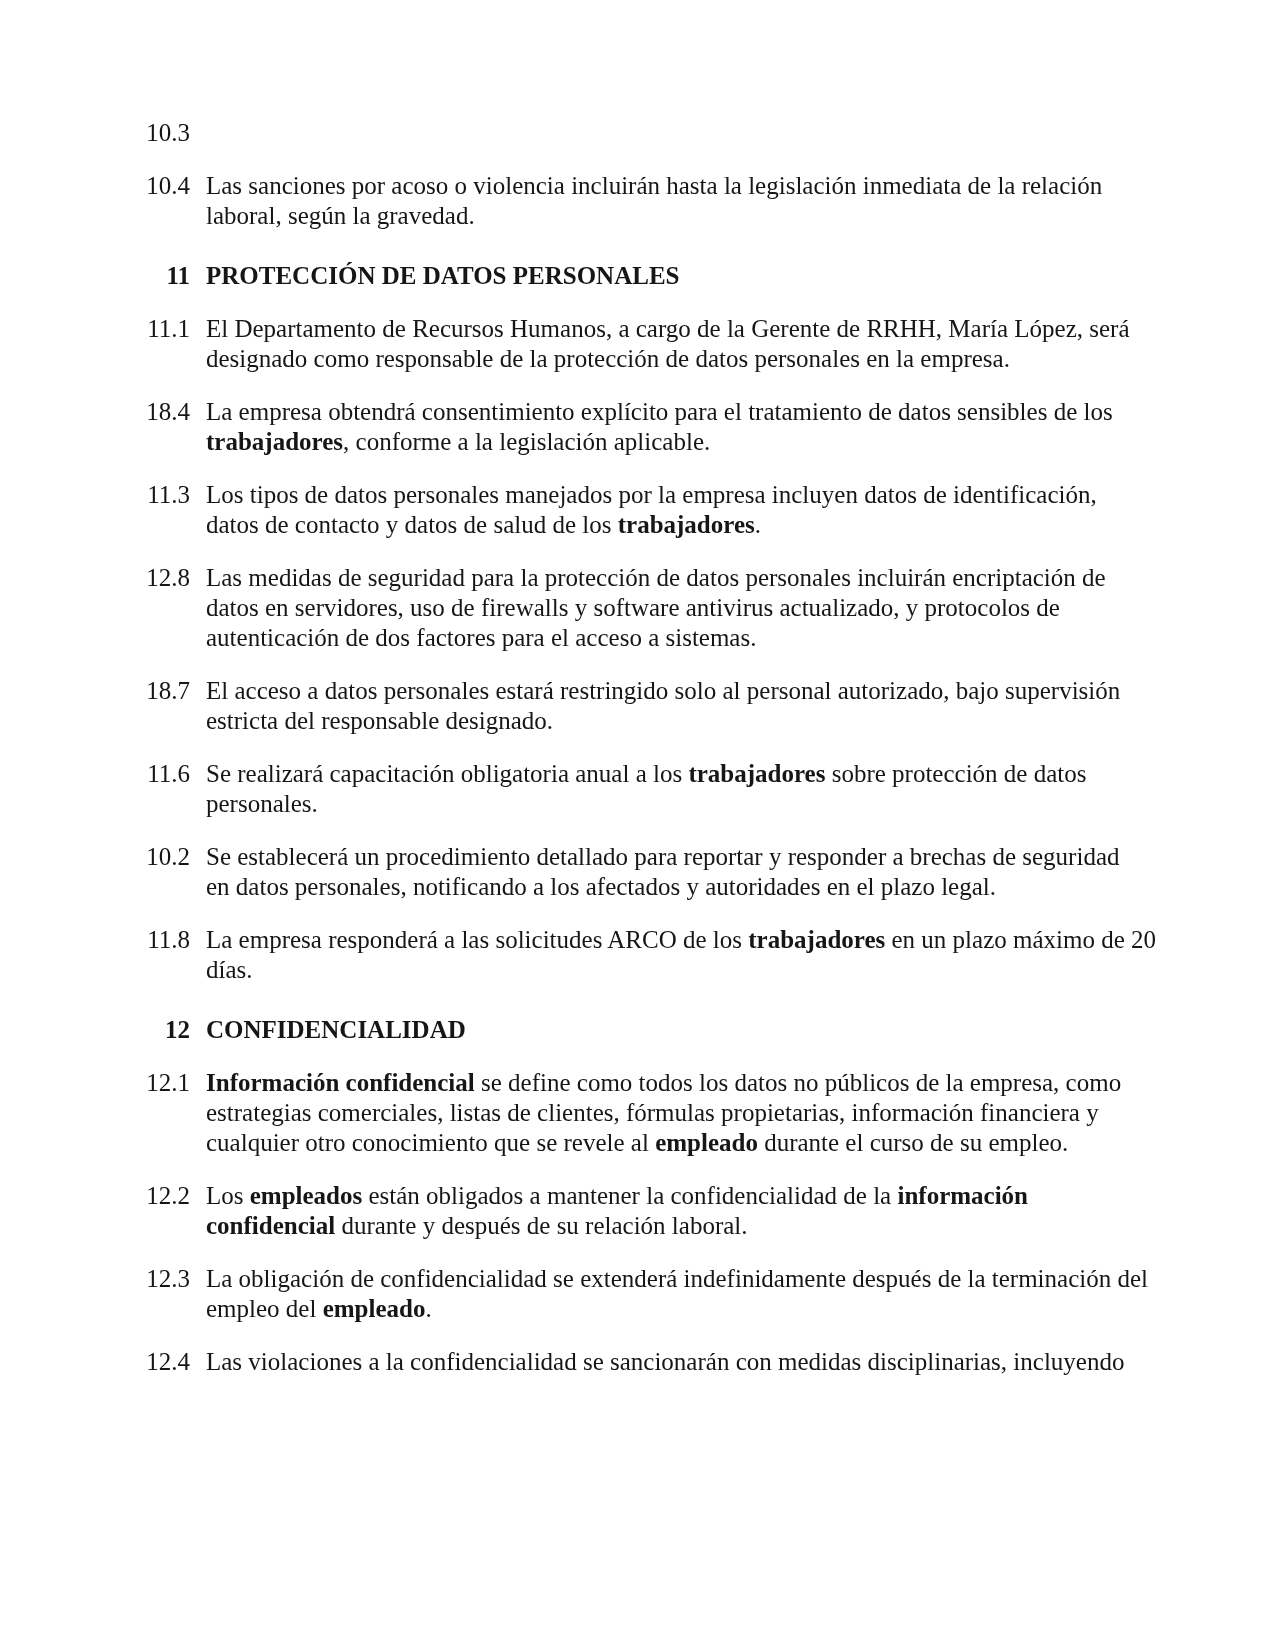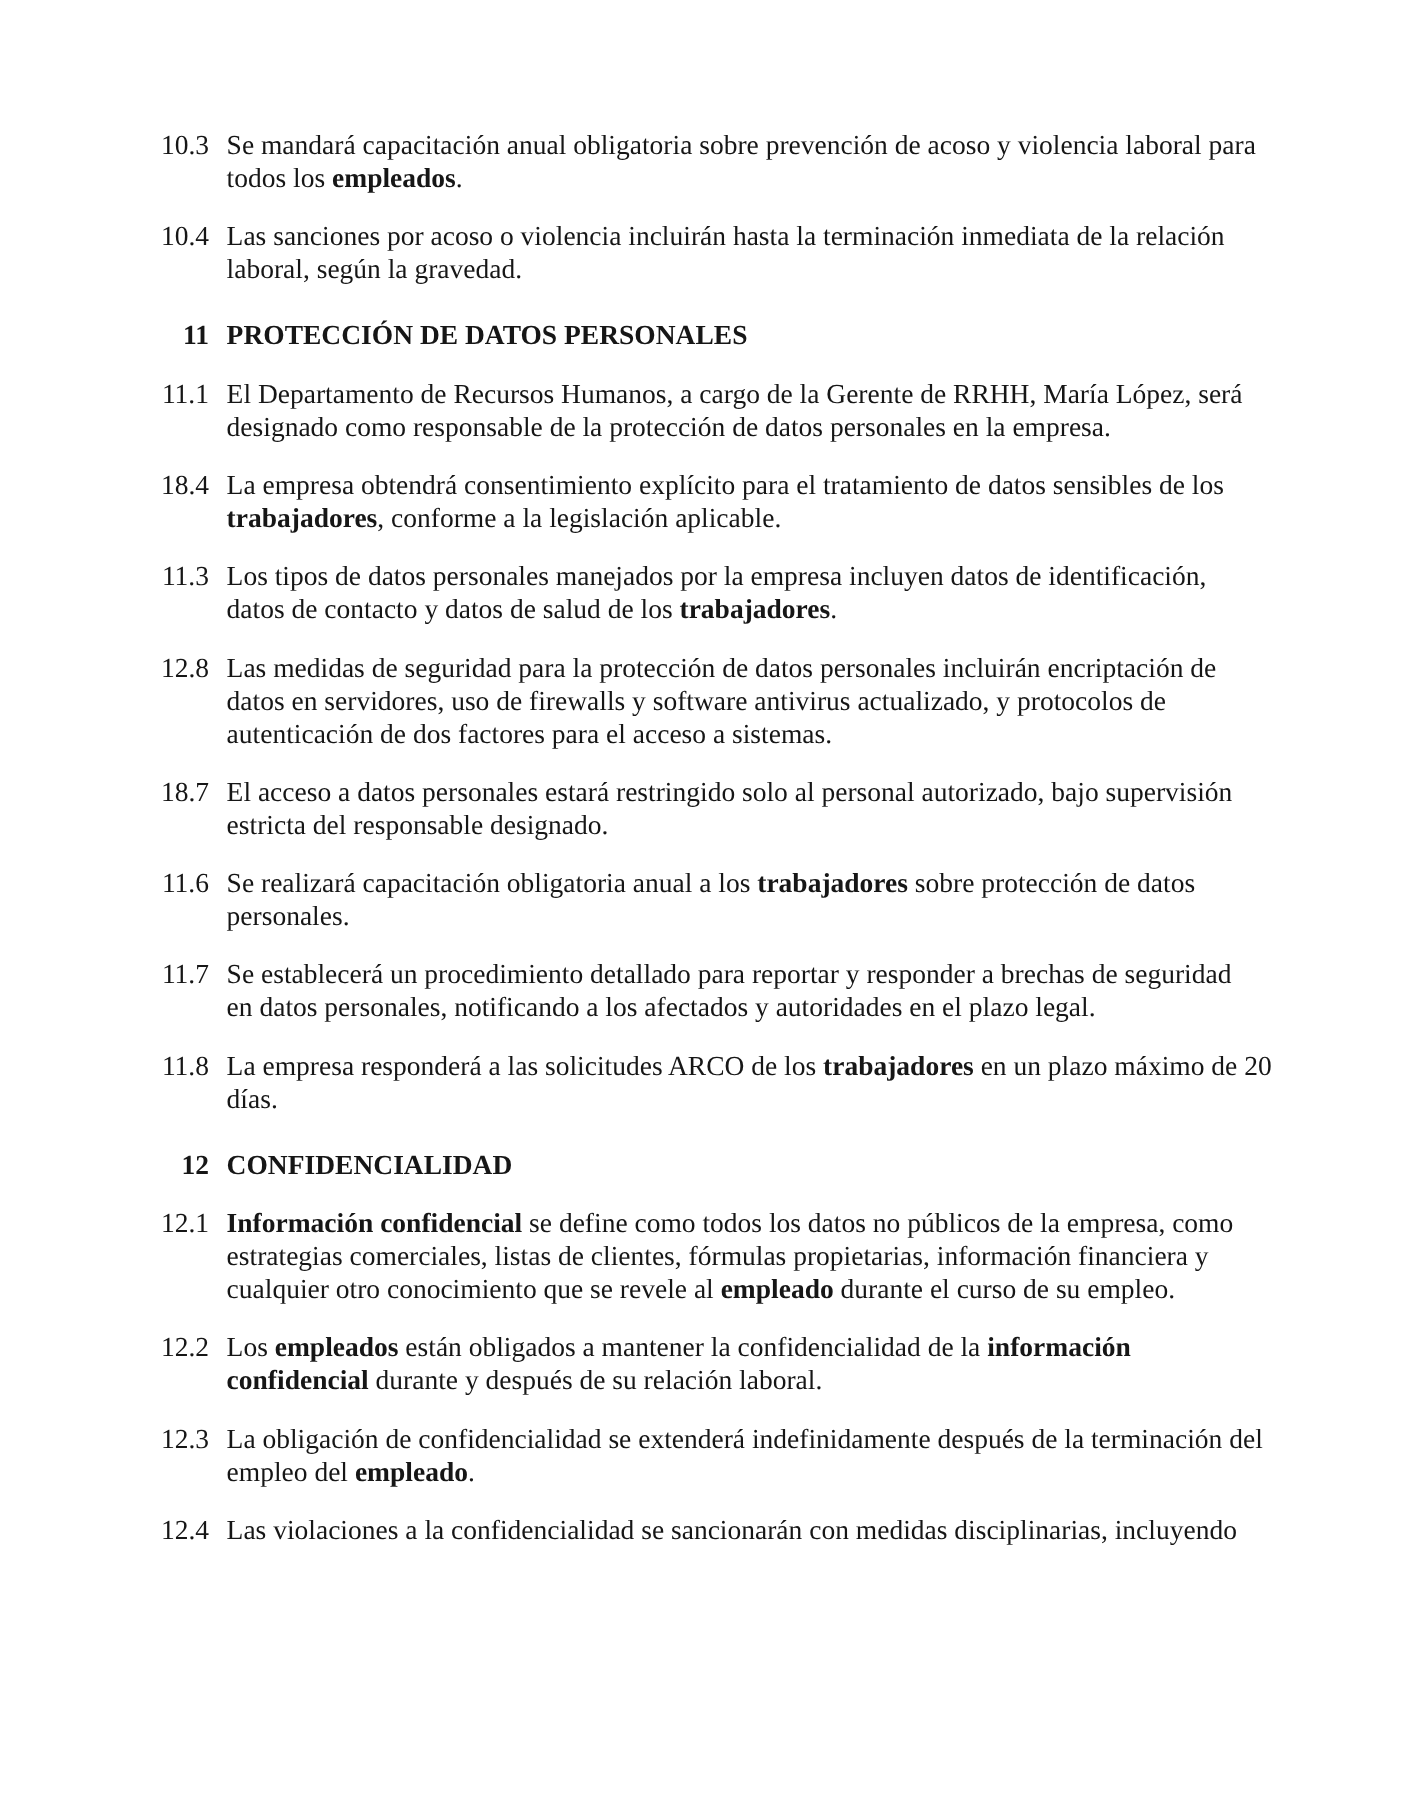--- a/index.html
+++ b/index.html
@@ -52,26 +52,24 @@
     font-weight: bold;
   }
 </style>
 </head>
 <body>
 
 <div class="page">
   <div class="content">
       <div class="row clause">
         <span class="num">10.3</span>
-        <span class="body"><span>Se mandará capacitación anual obligatoria sobre prevención de acoso y violencia laboral para
-todos los </span><b>empleados</b><span>.</span></span>
       </div>
       <div class="row clause">
         <span class="num">10.4</span>
-        <span class="body"><span>Las sanciones por acoso o violencia incluirán hasta la terminación inmediata de la relación
+        <span class="body"><span>Las sanciones por acoso o violencia incluirán hasta la legislación inmediata de la relación
 laboral, según la gravedad.</span></span>
       </div>
       <div class="row heading">
         <span class="num">11</span>
         <span class="body">PROTECCIÓN DE DATOS PERSONALES</span>
       </div>
       <div class="row clause">
         <span class="num">11.1</span>
         <span class="body"><span>El Departamento de Recursos Humanos, a cargo de la Gerente de RRHH, María López, será
 designado como responsable de la protección de datos personales en la empresa.</span></span>
@@ -96,21 +94,21 @@
         <span class="num">18.7</span>
         <span class="body"><span>El acceso a datos personales estará restringido solo al personal autorizado, bajo supervisión
 estricta del responsable designado.</span></span>
       </div>
       <div class="row clause">
         <span class="num">11.6</span>
         <span class="body"><span>Se realizará capacitación obligatoria anual a los </span><b>trabajadores</b><span> sobre protección de datos
 personales.</span></span>
       </div>
       <div class="row clause">
-        <span class="num">11.7</span>
+        <span class="num">10.2</span>
         <span class="body"><span>Se establecerá un procedimiento detallado para reportar y responder a brechas de seguridad
 en datos personales, notificando a los afectados y autoridades en el plazo legal.</span></span>
       </div>
       <div class="row clause">
         <span class="num">11.8</span>
         <span class="body"><span>La empresa responderá a las solicitudes ARCO de los </span><b>trabajadores</b><span> en un plazo máximo de 20
 días.</span></span>
       </div>
       <div class="row heading">
         <span class="num">12</span>

